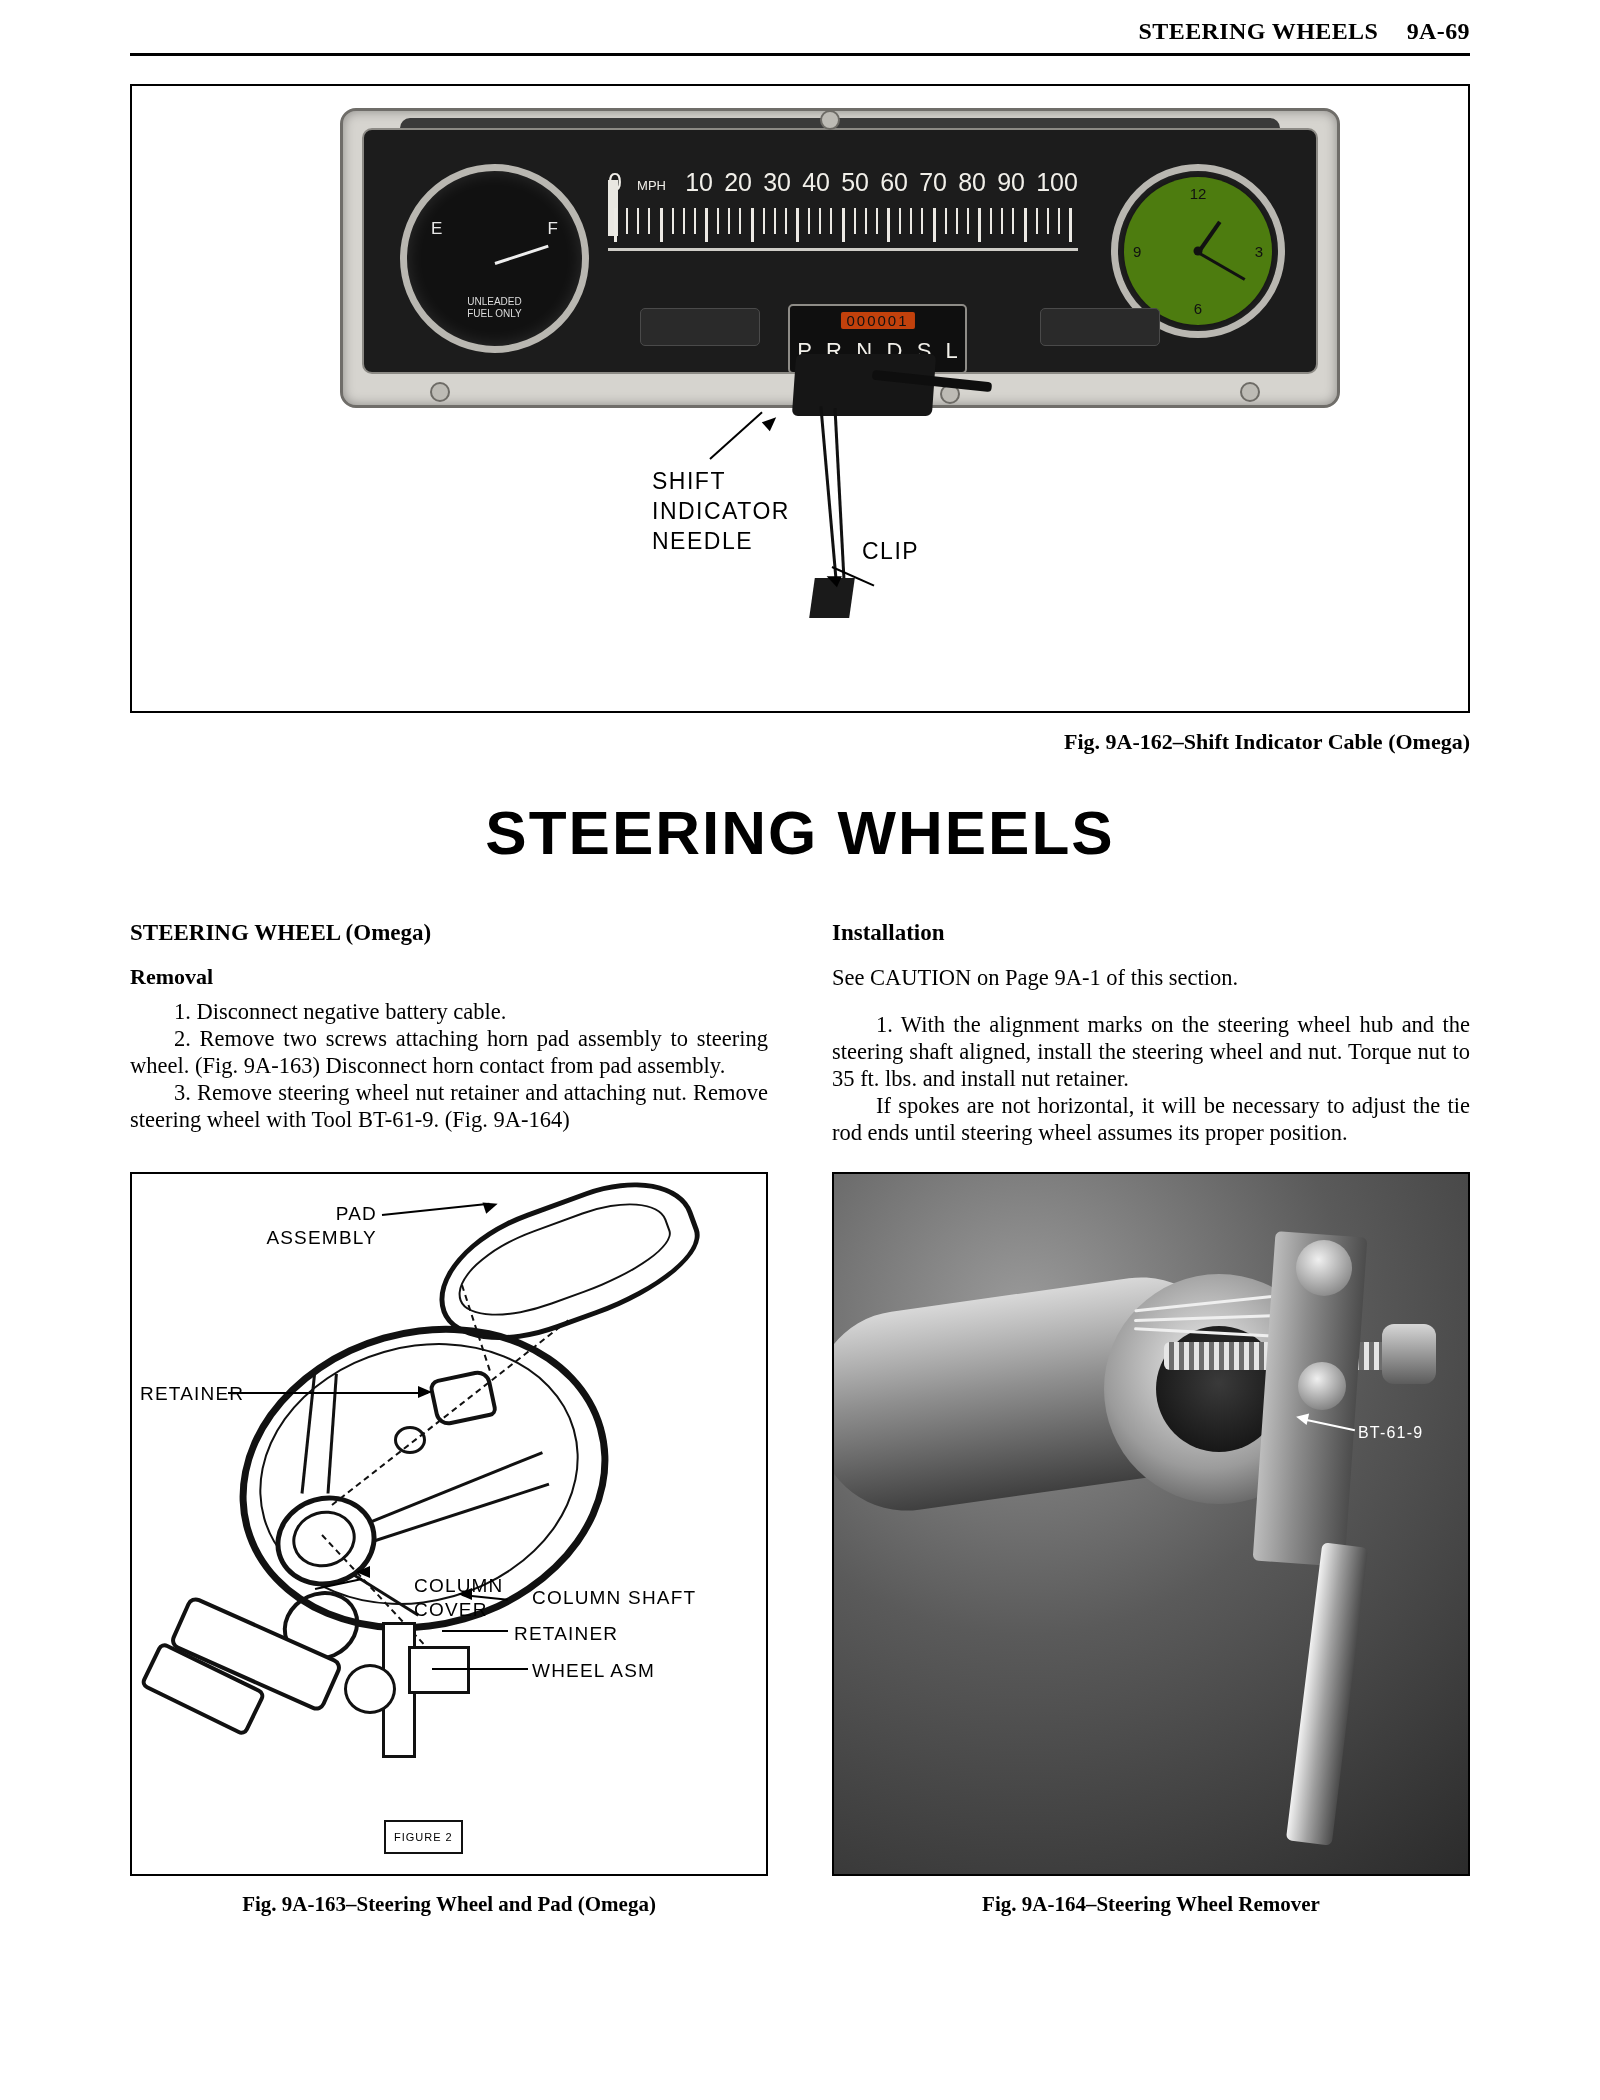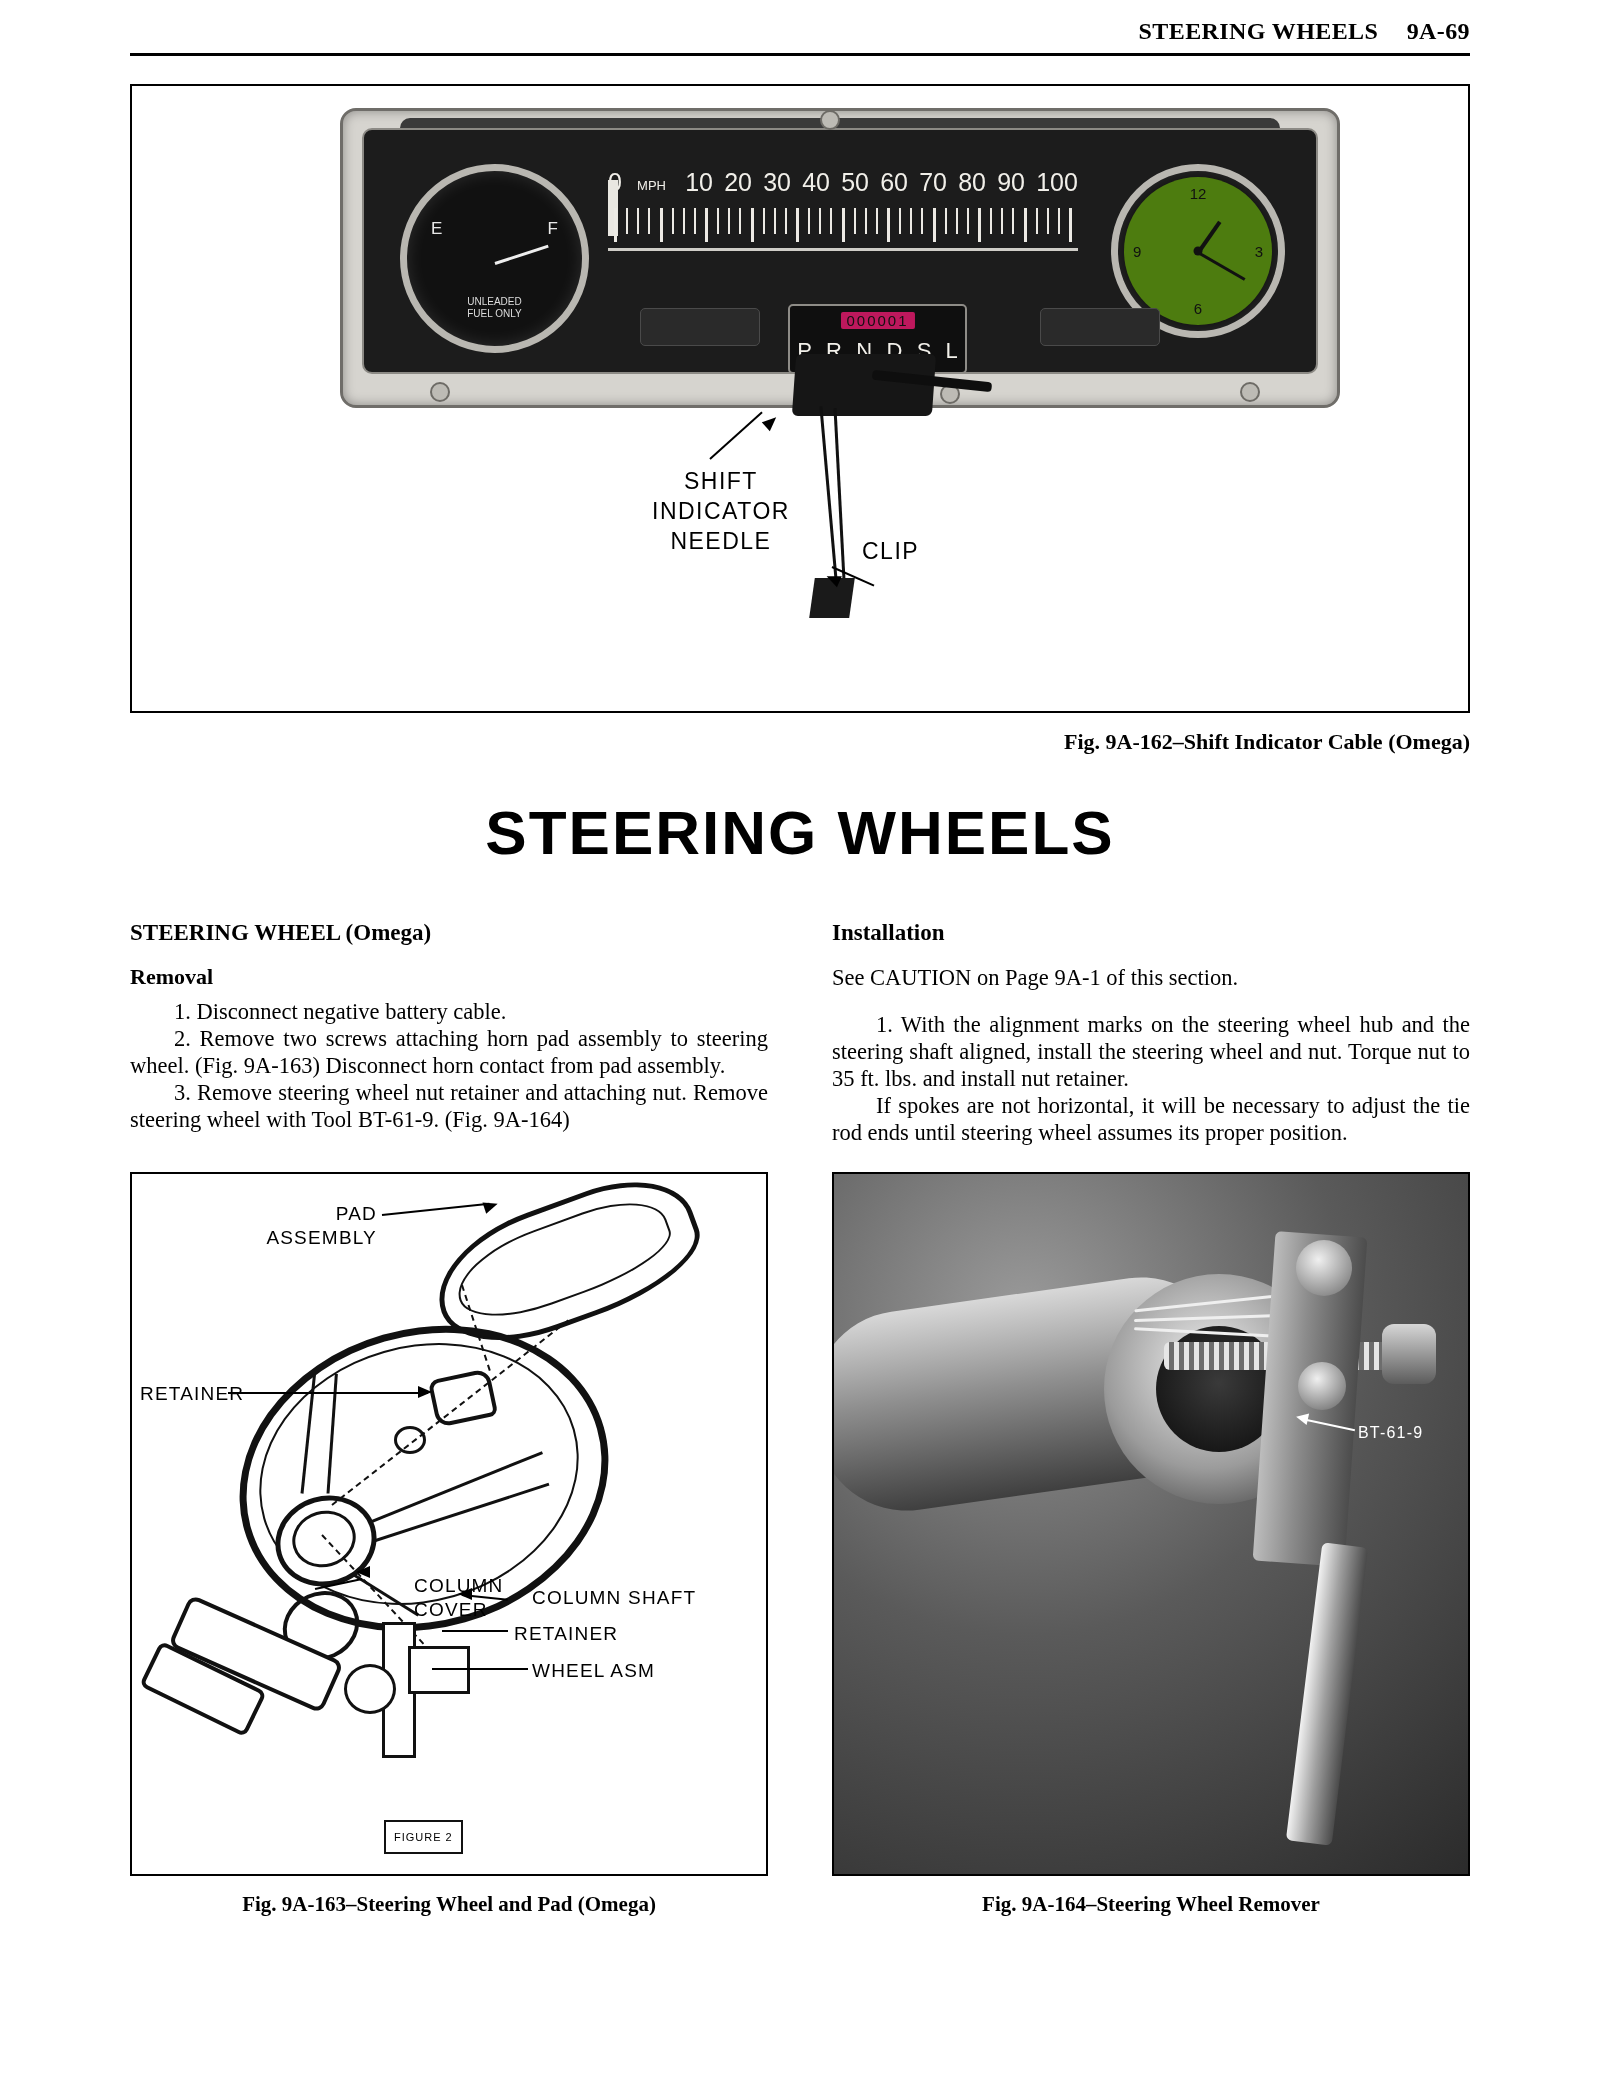--- a/index.html
+++ b/index.html
@@ -168,21 +168,21 @@
   .vent-r { left: 700px; top: 200px; width: 118px; height: 36px; }
 
   .prndsl {
     position: absolute;
     left: 448px; top: 196px; width: 175px; height: 66px;
     background: #0f0f0f; border: 2px solid #8e8c87; border-radius: 5px;
     color: #f2f0ea; font-family: "Liberation Sans", sans-serif;
   }
   .odo {
     position: absolute; top: 6px; left: 50%; transform: translateX(-50%);
-    font-size: 15px; letter-spacing: 2px; background: #be185d; color: #111;
+    font-size: 15px; letter-spacing: 2px; background: #c2410c; color: #111;
     padding: 0 6px; border-radius: 2px;
   }
   .prndsl .letters {
     position: absolute; bottom: 8px; left: 0; right: 0;
     display: flex; justify-content: space-around; font-size: 22px;
   }
   .shift-body {
     position: absolute; left: 452px; top: 248px; width: 140px; height: 62px;
     background: #161616; border-radius: 6px; transform: skewX(-4deg);
   }
@@ -215,21 +215,20 @@
     position: absolute; left: 680px; top: 492px; width: 40px; height: 40px;
     background: #1a1a1a; transform: skewX(-8deg);
   }
 
   .callout {
     position: absolute;
     font-family: "Liberation Sans", sans-serif;
     font-size: 23px;
     letter-spacing: 1.5px;
     line-height: 30px;
-    text-align: center;
   }
   .callout-shift { left: 520px; top: 380px; }
   .callout-clip { left: 730px; top: 450px; }
   .lead {
     position: absolute; background: #000; height: 2px; transform-origin: left center;
   }
   .lead-shift { left: 578px; top: 372px; width: 70px; transform: rotate(-42deg); }
   .lead-shift-head {
     position: absolute; left: 632px; top: 330px;
     width: 0; height: 0;

